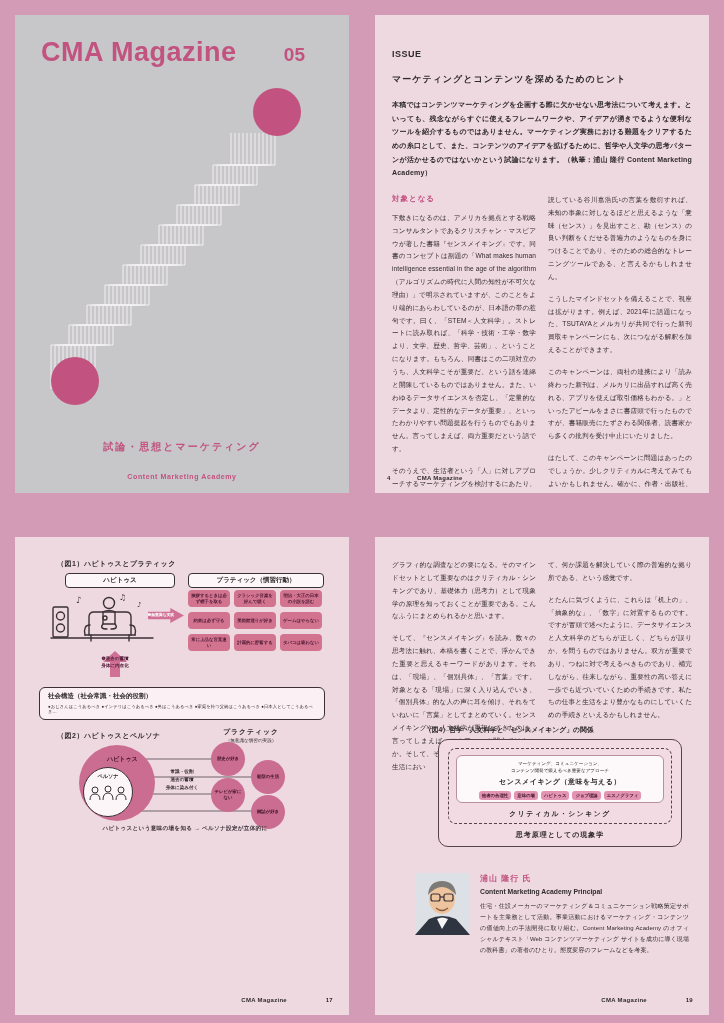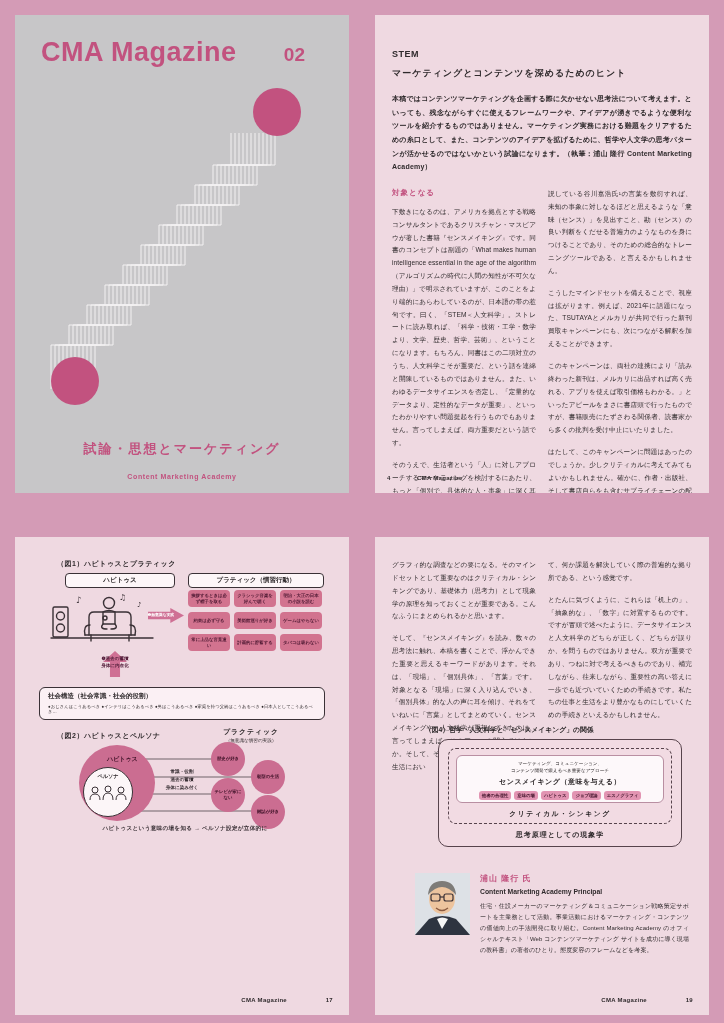--- a/index.html
+++ b/index.html
@@ -11,32 +11,32 @@
   .page-pink  { background:#efd9e1; }
   .page-4  { left:375px; top:15px; }
   .page-17 { left:15px;  top:537px; }
   .page-19 { left:375px; top:537px; }
 
   
   .cover-title-row { position:absolute; left:26px; top:22px; right:20px; display:flex; align-items:baseline; }
   .cover-title { color:#c2527f; font-size:27px; font-weight:bold; letter-spacing:0.5px; }
   .cover-issue { color:#c2527f; font-size:19px; font-weight:bold; margin-left:auto; margin-right:24px; }
   .cover-art { position:absolute; left:0; top:0; width:334px; height:478px; }
-  .cover-tagline { position:absolute; left:0; right:0; top:425px; text-align:center; color:#c2527f; font-size:13px; font-weight:bold; letter-spacing:2px; }
+  .cover-tagline { position:absolute; left:0; right:0; top:425px; text-align:center; color:#c2527f; font-size:10px; font-weight:bold; letter-spacing:2px; }
   .cover-org { position:absolute; left:0; right:0; top:458px; text-align:center; color:#c2527f; font-size:7px; font-weight:bold; letter-spacing:0.6px; }
 
   
   .footer { position:absolute; bottom:12px; font-size:6px; font-weight:bold; color:#2f2a2c; letter-spacing:0.3px; }
   .jtext { text-align:justify; }
 
   
   .p4-inner { position:absolute; left:17px; right:17px; top:34px; }
   .p4-kicker { font-size:9px; font-weight:bold; letter-spacing:0.5px; }
   .p4-title { font-size:17px; font-weight:bold; margin-top:8px; letter-spacing:1px; }
-  .p4-subtitle { font-size:9px; font-weight:bold; margin-top:8px; letter-spacing:1px; }
+  .p4-subtitle { font-size:9px; font-weight:bold; margin-top:14px; letter-spacing:1px; }
   .p4-lead { font-size:7px; font-weight:600; line-height:1.95; margin-top:12px; letter-spacing:0.2px; }
   .two-col { display:flex; gap:12px; margin-top:14px; }
   .col { flex:1; min-width:0; }
   .col-heading { color:#c2527f; font-size:7.5px; font-weight:bold; margin-bottom:8px; letter-spacing:1px; }
   .bodytext { font-size:6.6px; line-height:1.95; letter-spacing:0.1px; }
   .bodytext + .bodytext { margin-top:9px; }
 
   
   .fig-caption { position:absolute; font-size:7px; font-weight:bold; letter-spacing:0.5px; }
   .hdr-box { position:absolute; height:15px; background:#fdf6f8; border:1px solid #3a3136; border-radius:4px; display:flex; align-items:center; justify-content:center; font-size:6.5px; font-weight:bold; }
@@ -102,29 +102,29 @@
           <use href="#stair" x="32"></use>
         <use href="#stair" x="36"></use>
           <use href="#stair" x="40"></use>
           <use href="#stair" x="44"></use>
       </g>
       <circle cx="262" cy="97" r="24" fill="#c2527f"></circle>
       <circle cx="60" cy="366" r="24" fill="#c2527f"></circle>
     </svg>
     <div class="cover-title-row">
       <span class="cover-title">CMA Magazine</span>
-      <span class="cover-issue">02</span>
+      <span class="cover-issue">05</span>
     </div>
     <div class="cover-tagline">試論・思想とマーケティング</div>
     <div class="cover-org">Content Marketing Academy</div>
   </div>
 
   <div class="page page-pink page-4">
     <div class="p4-inner">
-      <div class="p4-kicker">STEM</div>
+      <div class="p4-kicker">ISSUE</div>
       <div class="p4-subtitle">マーケティングとコンテンツを深めるためのヒント</div>
       <div class="p4-lead jtext">本稿ではコンテンツマーケティングを企画する際に欠かせない思考法について考えます。といっても、残念ながらすぐに使えるフレームワークや、アイデアが湧きでるような便利なツールを紹介するものではありません。マーケティング実務における難題をクリアするための糸口として、また、コンテンツのアイデアを拡げるために、哲学や人文学の思考パターンが活かせるのではないかという試論になります。（執筆：浦山 隆行 Content Marketing Academy）</div>
       <div class="two-col">
         <div class="col">
           <div class="col-heading">対象となる</div>
           <p class="bodytext jtext">下敷きになるのは、アメリカを拠点とする戦略コンサルタントであるクリスチャン・マスビアウが著した書籍『センスメイキング』です。同書のコンセプトは副題の「What makes human intelligence essential in the age of the algorithm（アルゴリズムの時代に人間の知性が不可欠な理由）」で明示されていますが、このことをより端的にあらわしているのが、日本語の帯の惹句です。曰く、「STEM＜人文科学」。ストレートに読み取れば、「科学・技術・工学・数学より、文学、歴史、哲学、芸術」、ということになります。もちろん、同書はこの二項対立のうち、人文科学こそが重要だ、という話を連綿と開陳しているものではありません。また、いわゆるデータサイエンスを否定し、「定量的なデータより、定性的なデータが重要」、といったわかりやすい問題提起を行うものでもありません。言ってしまえば、両方重要だという話です。</p>
           <p class="bodytext jtext">そのうえで、生活者という「人」に対しアプローチするマーケティングを検討するにあたり、もっと「個別で、具体的な人・事象」に深く耳を傾ける必要があるのではないか。そして、その基礎体力として、人文科学や哲学のコンセプトや思考法が、かなり役に立つのではないか。この着想が同書のキモになっています。同じように、『センスメイキング』を解</p>
         </div>
         <div class="col">
           <p class="bodytext jtext">説している谷川嘉浩氏¹の言葉を敷衍すれば、未知の事象に対しなるほどと思えるような「意味（センス）」を見出すこと、勘（センス）の良い判断をくだせる普遍力のようなものを身につけることであり、そのための総合的なトレーニングツールである、と言えるかもしれません。</p>

